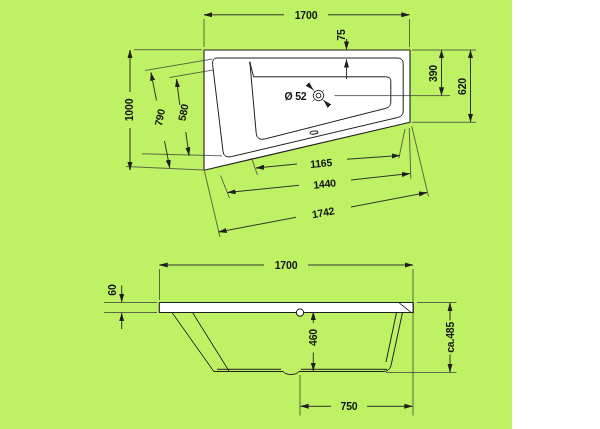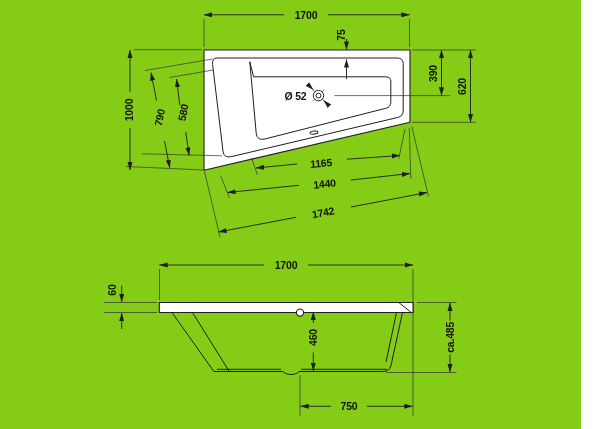--- a/index.html
+++ b/index.html
@@ -1,16 +1,16 @@
 <!DOCTYPE html>
 <html><head>
 <meta charset="utf-8">
 <style>
   html,body{margin:0;padding:0;background:#ffffff;}
-  .canvas{position:relative;width:581px;height:429px;background:#84cc16;overflow:hidden;
+  .canvas{position:relative;width:512px;height:429px;background:#bef264;overflow:hidden;
           font-family:"Liberation Sans",sans-serif;}
   svg{display:block;}
   .outline{fill:#ffffff;stroke:#1f1f1f;stroke-width:1.1;stroke-linejoin:round;}
   .inner{fill:none;stroke:#1f1f1f;stroke-width:1;stroke-linejoin:round;}
   .dim{stroke:#1f1f1f;stroke-width:0.9;fill:none;}
   .ext{stroke:#3a3a3a;stroke-width:0.75;fill:none;}
   .arrfill{fill:#1f1f1f;}
   text{font-family:"Liberation Sans",sans-serif;font-weight:bold;font-size:10.5px;
        fill:#121212;letter-spacing:-0.2px;}
 </style>

